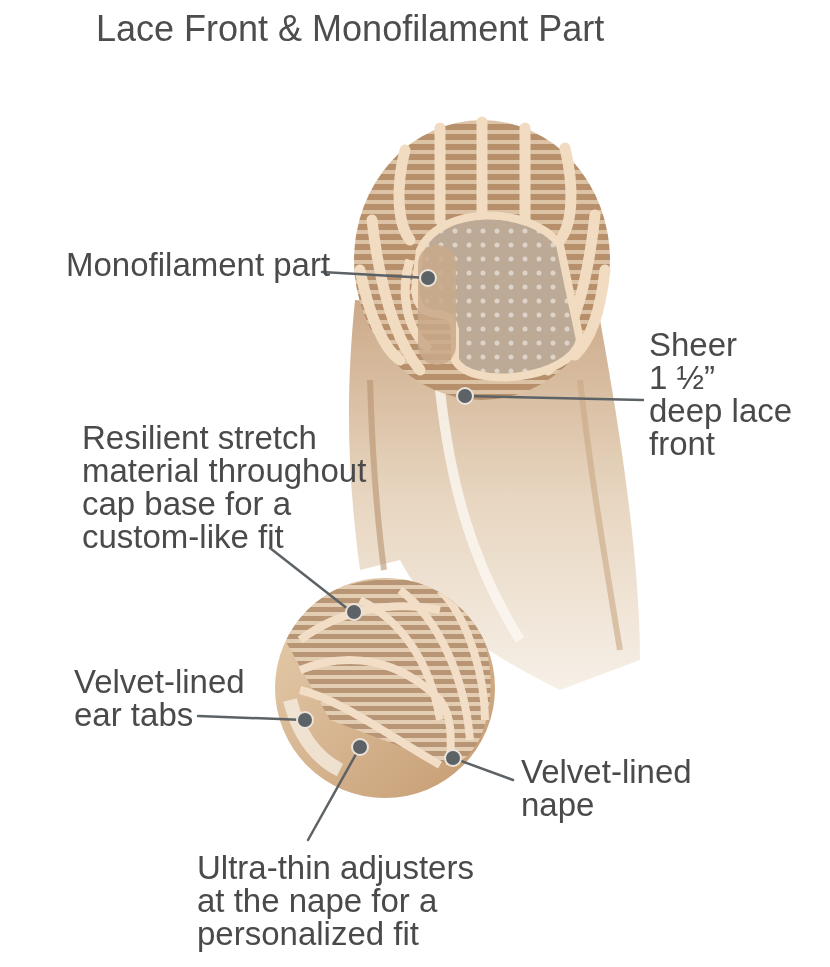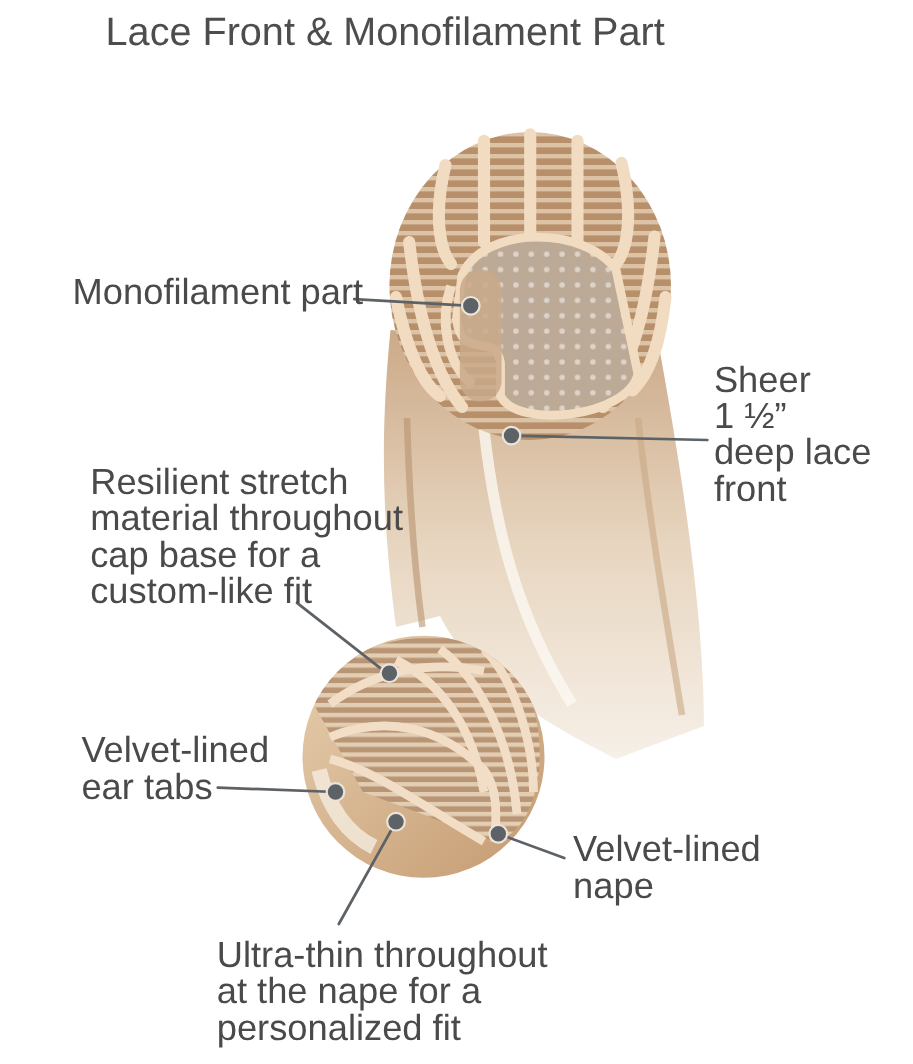--- a/index.html
+++ b/index.html
@@ -111,15 +111,15 @@
 deep lace
 front</div>
 <div class="label" style="left:66px; top:421px;margin-left:16px;">Resilient stretch
 material throughout
 cap base for a
 custom-like fit</div>
 <div class="label" style="left:74px; top:665px;">Velvet-lined
 ear tabs</div>
 <div class="label" style="left:521px; top:755px;">Velvet-lined
 nape</div>
-<div class="label" style="left:197px; top:851px;">Ultra-thin throughout
+<div class="label" style="left:197px; top:851px;">Ultra-thin adjusters
 at the nape for a
 personalized fit</div>
 
 </body></html>

